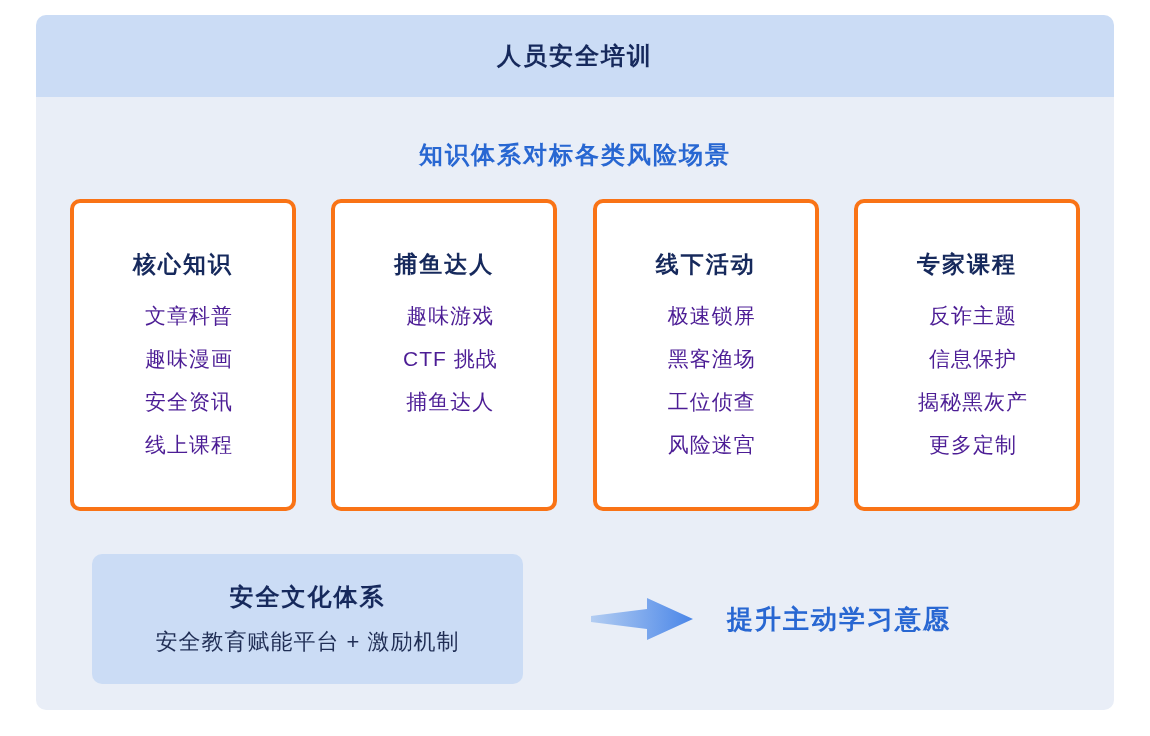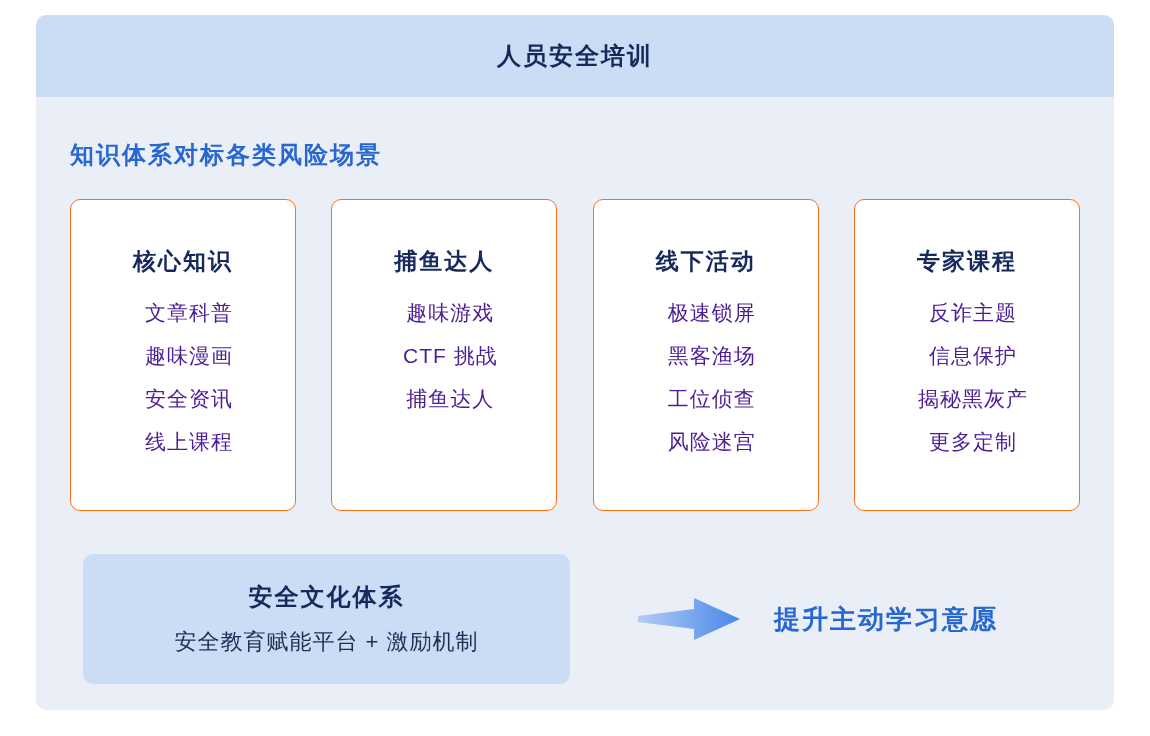--- a/index.html
+++ b/index.html
@@ -23,35 +23,35 @@
   .header .title {
     font-size: 24px; font-weight: bold;
     color: #16295c; letter-spacing: 2px;
   }
   .panel {
     height: 613px;
     background: #e9eef7;
     padding: 0 34px;
   }
   .section-title {
-    text-align: left;
+    text-align: center;
     padding-top: 42px;
     font-size: 24px; font-weight: bold;
     color: #2867d2; letter-spacing: 2px;
     height: 70px;
   }
   .cards {
     display: flex;
     justify-content: space-between;
     margin-top: 32px;
   }
   .card {
     width: 226px; height: 312px;
     background: #ffffff;
-    border: 1px solid #f97316;
+    border: 4px solid #f97316;
     border-radius: 10px;
     padding-top: 46px;
     text-align: center;
   }
   .card-title {
     font-size: 23px; font-weight: bold;
     color: #16295c; letter-spacing: 2px;
     margin-bottom: 14px;
   }
   .card-item {
@@ -60,24 +60,24 @@
     line-height: 43px;
     letter-spacing: 1px;
     padding-left: 12px;
   }
   .footer {
     display: flex;
     align-items: center;
     margin-top: 43px;
   }
   .culture-box {
-    width: 487px; height: 130px;
+    width: 431px; height: 130px;
     background: #cbdcf5;
     border-radius: 10px;
-    margin-left: 13px;
+    margin-left: 22px;
     display: flex; flex-direction: column;
     align-items: center; justify-content: center;
   }
   .culture-title {
     font-size: 24px; font-weight: bold;
     color: #16295c; letter-spacing: 2px;
     margin-bottom: 14px;
   }
   .culture-sub {
     font-size: 22px;

